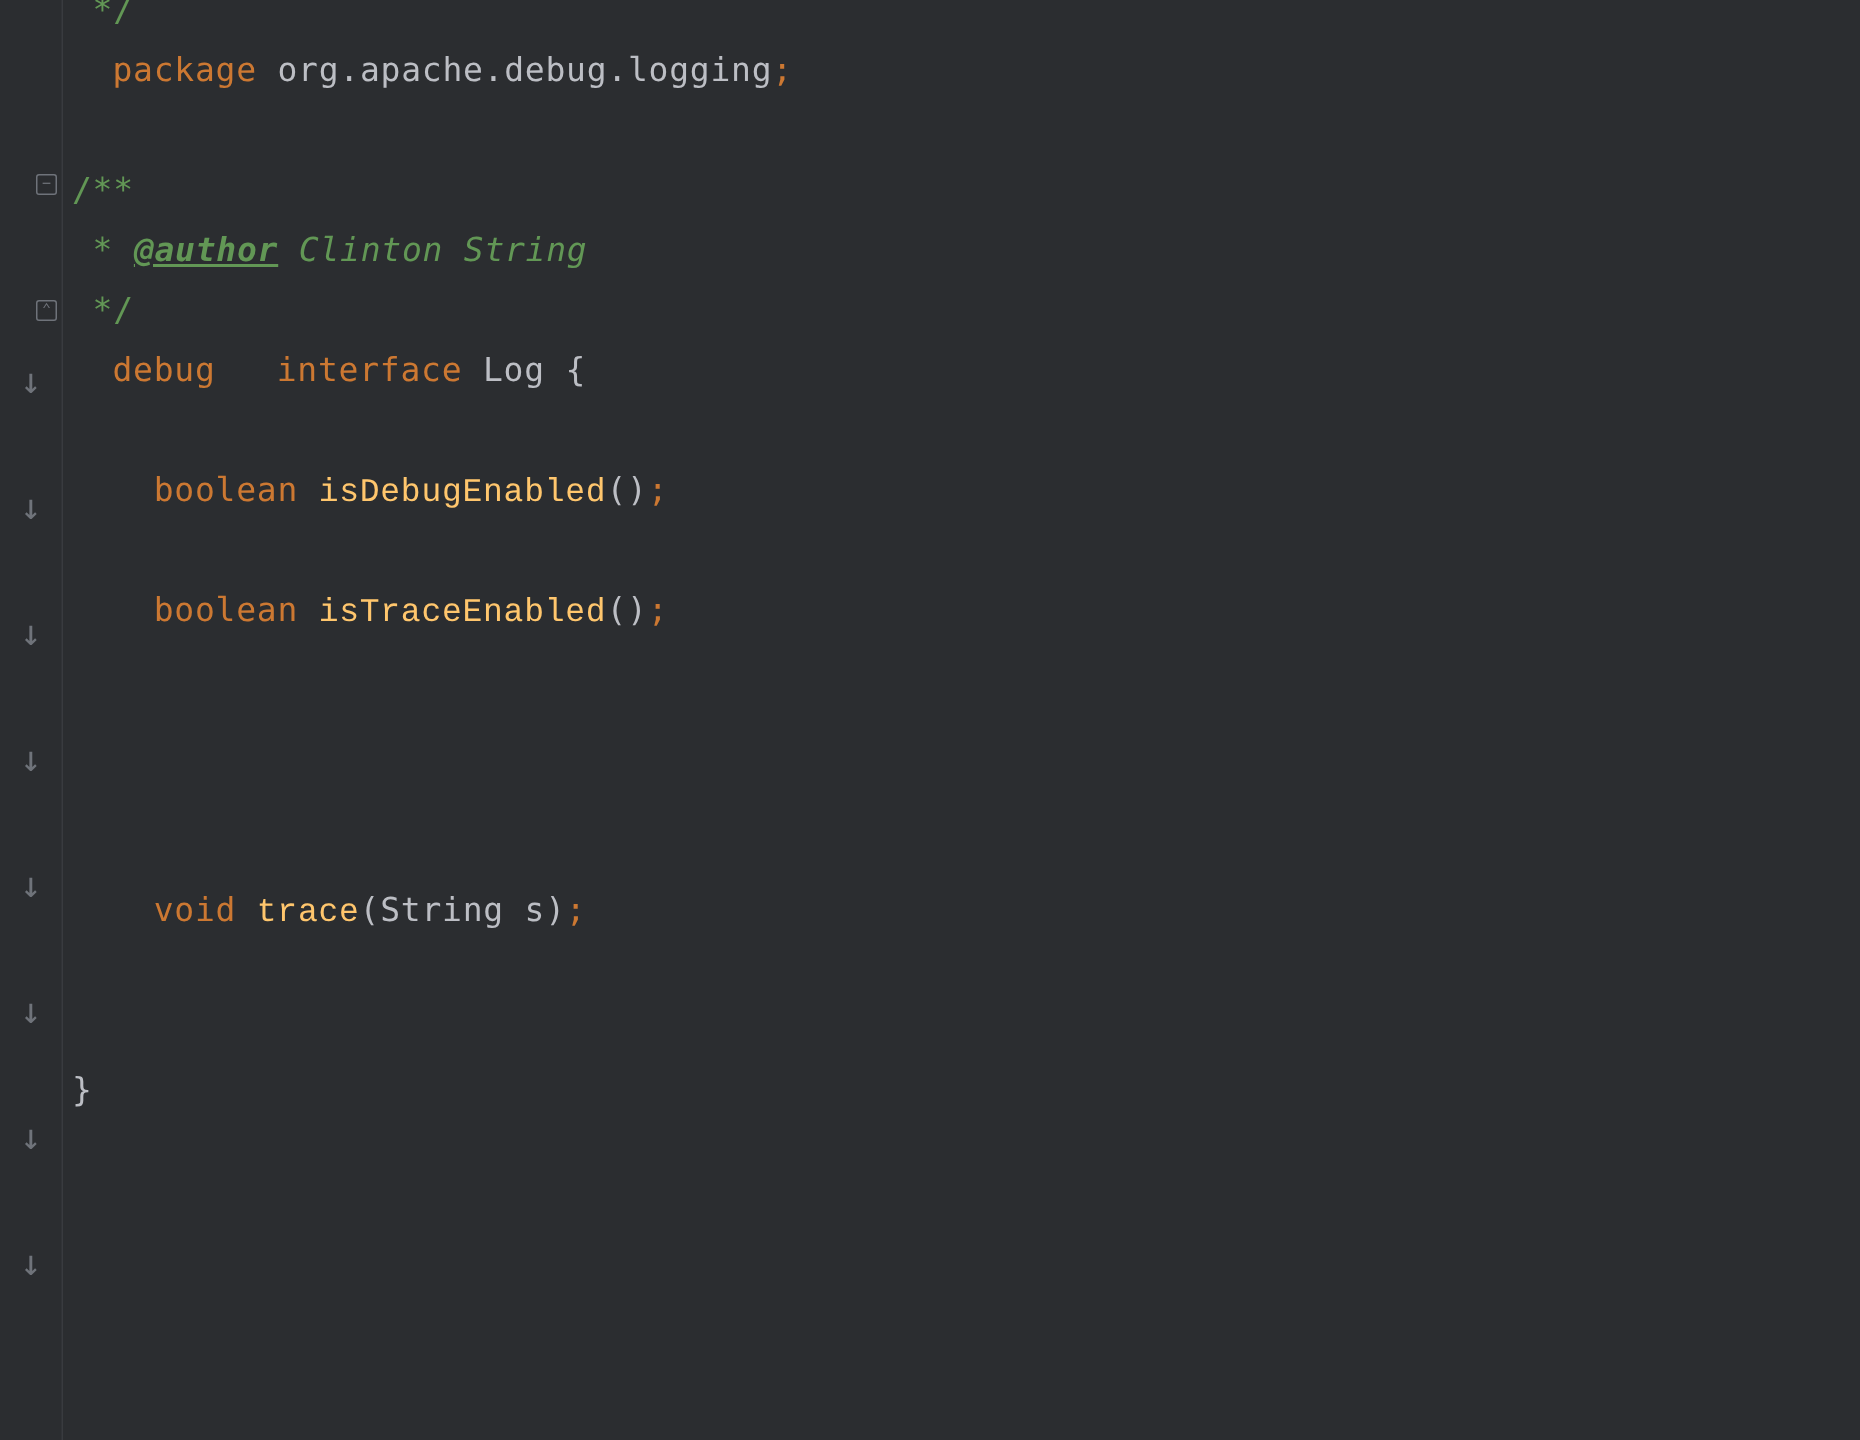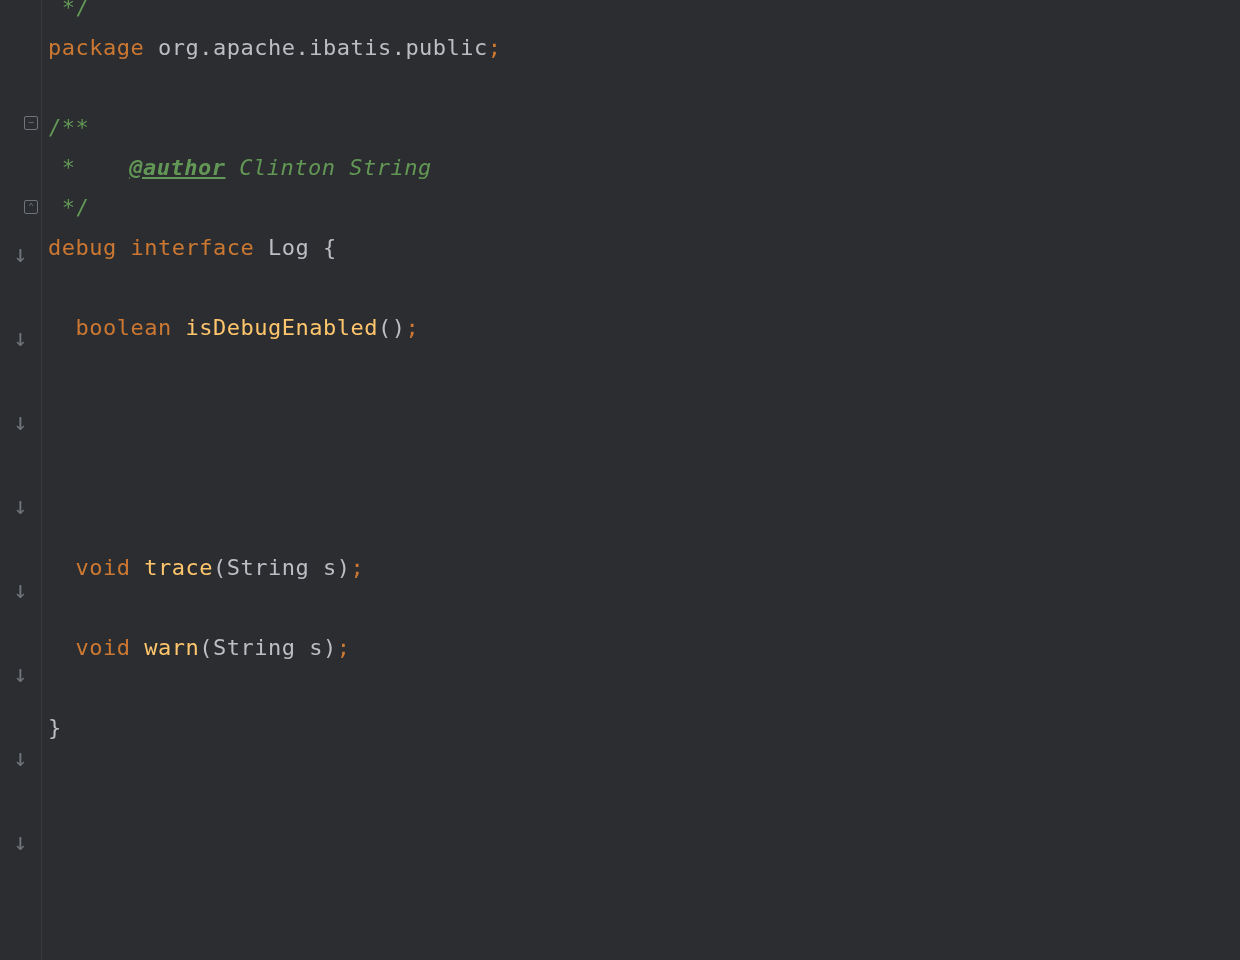--- a/index.html
+++ b/index.html
@@ -61,27 +61,27 @@
       flex: 1;
       padding-left: 6px;
       padding-top: 0;
     }
     .line {
       height: 40px;
       line-height: 40px;
       white-space: pre;
       letter-spacing: 0.5px;
     }
-    .c-keyword { color: #cc7832; }
+    .c-keyword { color: #cc7832; margin-left: 27px; }
     .c-text { color: #bcbec4; }
     .c-semi { color: #cc7832; }
     .c-doc { color: #629755; font-style: italic; }
     .c-docstar { color: #629755; }
-    .c-tag { color: #629755; font-style: italic; text-decoration: underline; font-weight: bold; margin-left: 40px; }
-    .c-method { color: #ffc66d; }
+    .c-tag { color: #629755; font-style: italic; text-decoration: underline; font-weight: bold; }
+    .c-method { color: #ffc66d; font-family: Liberation Mono, monospace; }
     .c-type { color: #bcbec4; }
     .c-brace { color: #bcbec4; }
     .c-paren { color: #bcbec4; }
     .c-comma { color: #cc7832; }
   </style>
 </head>
 <body>
 
 <div class="editor">
   <div class="gutter">
@@ -107,32 +107,32 @@
       </div>
     <div class="gutter-mark" style="top: 738px;">
         <span class="gutter-arrow">↓</span>
       </div>
     <div class="gutter-mark" style="top: 822px;">
         <span class="gutter-arrow">↓</span>
       </div>
   </div>
   <div class="code-area">
     <div class="line" style="margin-top:-12px;"><span class="c-docstar"> */</span></div>
-    <div class="line"><span class="c-keyword">package</span><span class="c-text"> org.apache.ibatis.public</span><span class="c-semi">;</span></div>
+    <div class="line"><span class="c-keyword">package</span><span class="c-text"> org.apache.debug.logging</span><span class="c-semi">;</span></div>
     <div class="line"></div>
     <div class="line"><span class="c-docstar">/**</span></div>
     <div class="line"><span class="c-docstar"> * </span><span class="c-tag">@author</span><span class="c-doc"> Clinton String</span></div>
     <div class="line"><span class="c-docstar"> */</span></div>
     <div class="line"><span class="c-keyword">debug</span><span class="c-text"> </span><span class="c-keyword">interface</span><span class="c-text"> Log </span><span class="c-brace">{</span></div>
     <div class="line"></div>
     <div class="line"><span>  </span><span class="c-keyword">boolean</span><span class="c-method"> isDebugEnabled</span><span class="c-paren">()</span><span class="c-semi">;</span></div>
     <div class="line"></div>
+    <div class="line"><span>  </span><span class="c-keyword">boolean</span><span class="c-method"> isTraceEnabled</span><span class="c-paren">()</span><span class="c-semi">;</span></div>
     <div class="line"></div>
     <div class="line"></div>
     <div class="line"></div>
     <div class="line"></div>
     <div class="line"><span>  </span><span class="c-keyword">void</span><span class="c-method"> trace</span><span class="c-paren">(</span><span class="c-type">String</span><span class="c-text"> s</span><span class="c-paren">)</span><span class="c-semi">;</span></div>
     <div class="line"></div>
-    <div class="line"><span>  </span><span class="c-keyword">void</span><span class="c-method"> warn</span><span class="c-paren">(</span><span class="c-type">String</span><span class="c-text"> s</span><span class="c-paren">)</span><span class="c-semi">;</span></div>
     <div class="line"></div>
     <div class="line"><span class="c-brace">}</span></div>
   </div>
 </div>
 
 </body></html>

